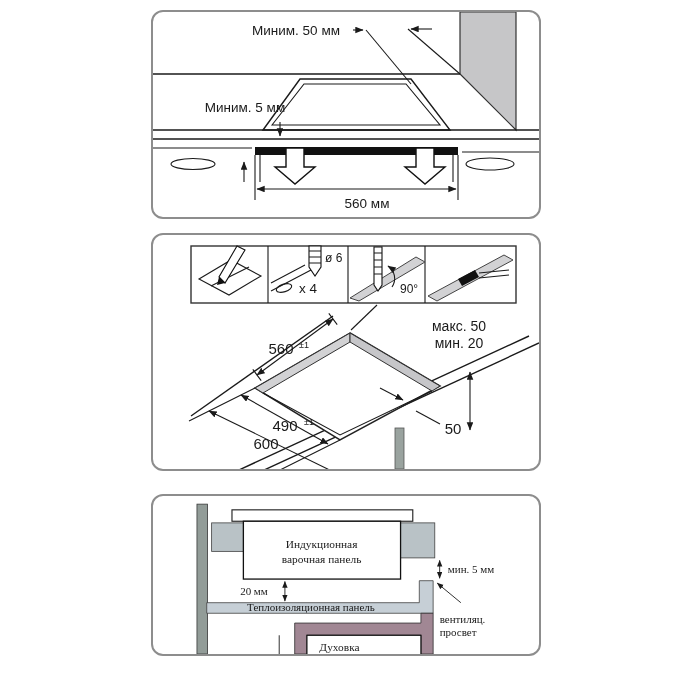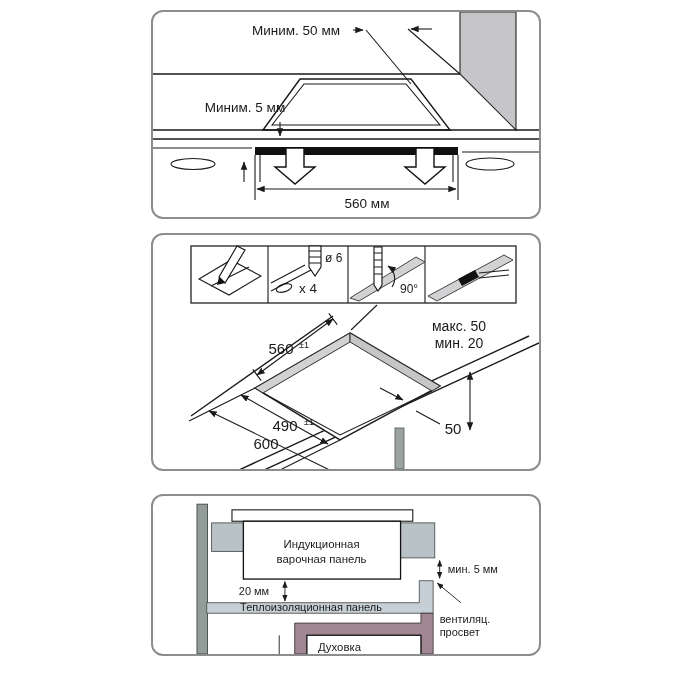--- a/index.html
+++ b/index.html
@@ -3,21 +3,21 @@
 <meta charset="utf-8">
 <style>
   html,body{margin:0;padding:0;background:#fff;}
   #stage{position:relative;width:700px;height:700px;background:#fff;overflow:hidden;
          font-family:"Liberation Sans",sans-serif;}
   .panel{position:absolute;left:151px;width:390px;border:2px solid #8d8d8d;border-radius:12px;
          background:#fff;box-sizing:border-box;}
   .panel svg{position:absolute;left:0;top:0;width:100%;height:100%;}
   #panel-top{top:10px;height:209px;}
   #panel-middle{top:233px;height:238px;}
-  #panel-bottom{top:494px;height:162px;}
+  #panel-bottom{top:494px;height:162px;font-family:Liberation Serif, serif;}
   svg text{fill:#1a1a1a;}
   .t13{font-size:13.5px;}
   .t12{font-size:12px;}
   .t14{font-size:14px;}
   .t15{font-size:15px;}
   .t9{font-size:9px;}
   .ln{stroke:#1a1a1a;stroke-width:1.4;fill:none;}
   .ln2{stroke:#1a1a1a;stroke-width:1.1;fill:none;}
   .shape{stroke:#333;stroke-width:1.2;}
 </style>

